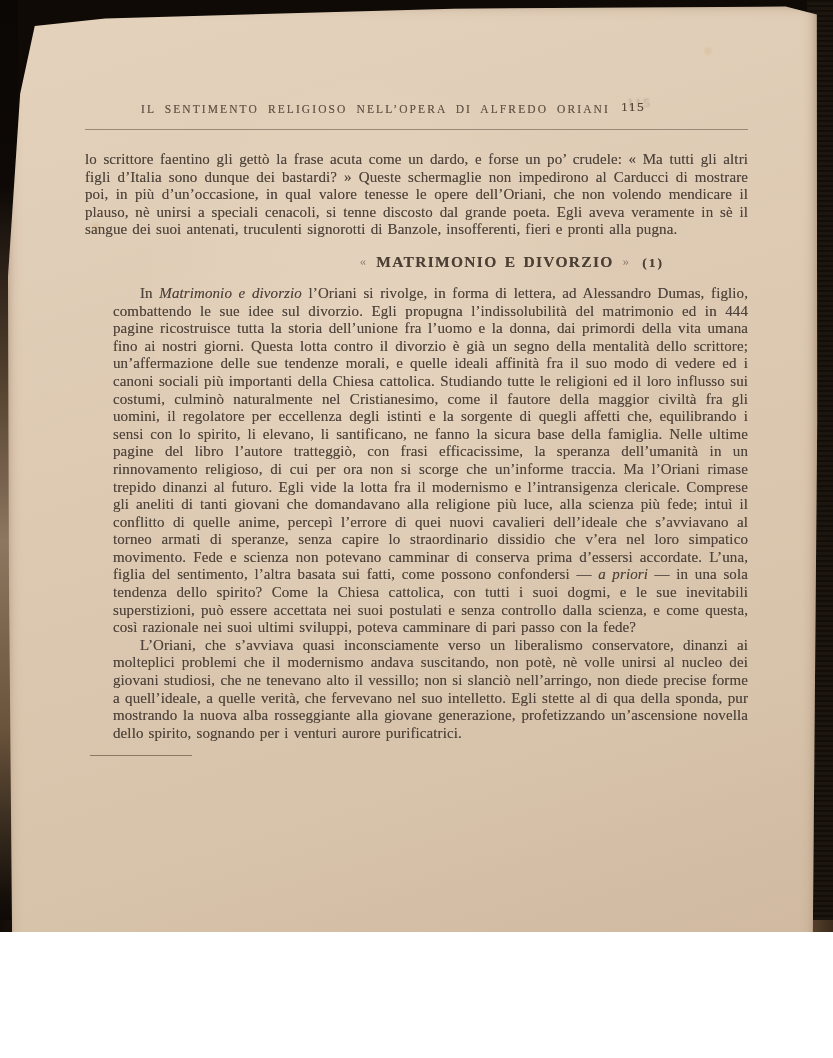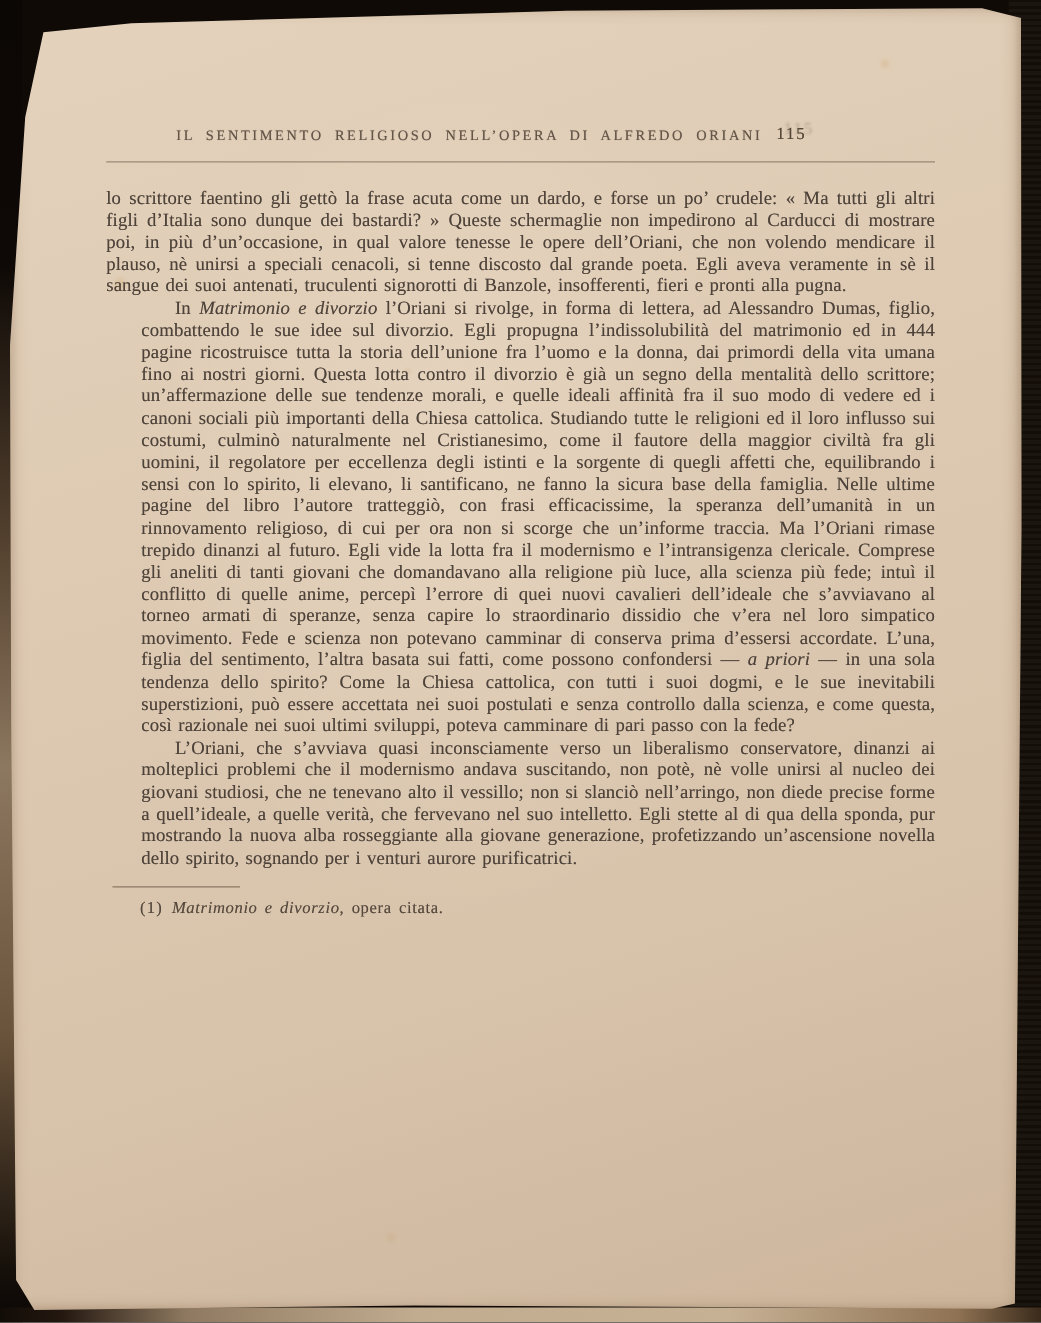--- a/index.html
+++ b/index.html
@@ -1,18 +1,18 @@
 <!DOCTYPE html>
 <html><head>
 <meta charset="utf-8">
 <style>
   html,body{margin:0;padding:0;}
   .scene{
     position:relative;
-    width:833px;height:1058px;
+    width:833px;height:932px;
     background:#0f0a06;
     overflow:hidden;
     font-family:"Liberation Serif","DejaVu Serif",serif;
   }
   
   .edge-left{
     position:absolute;left:0;top:0;width:18px;height:100%;
     background:linear-gradient(180deg,#0b0705 0%,#0e0906 20%,#574431 42%,#8c7760 58%,#6b543c 78%,#16100a 96%,#0b0705 100%);
   }
   .edge-right{
@@ -101,25 +101,27 @@
         <span class="rh-title">IL SENTIMENTO RELIGIOSO NELL’OPERA DI ALFREDO ORIANI</span>
         <span class="pagenum">115</span>
       </div>
       <div class="head-rule"></div>
 
       <div class="body-block">
         <div>
             <p class="para"><span>lo scrittore faentino gli gettò la frase acuta come un dardo, e forse un po’ crudele: « Ma tutti gli altri figli d’Italia sono dunque dei bastardi? » Queste schermaglie non impedirono al Carducci di mostrare poi, in più d’un’occasione, in qual valore tenesse le opere dell’Oriani, che non volendo mendicare il plauso, nè unirsi a speciali cenacoli, si tenne discosto dal grande poeta. Egli aveva veramente in sè il sangue dei suoi antenati, truculenti signorotti di Banzole, insofferenti, fieri e pronti alla pugna.</span></p>
           </div>
 
+        <div class="heading">
+          <span class="q open">«</span><span>MATRIMONIO E DIVORZIO</span><span class="q close">»</span><span class="noteref">(1)</span>
+        </div>
 
         <div>
             <p class="para indent"><span>In </span><span class="it">Matrimonio e divorzio</span><span> l’Oriani si rivolge, in forma di lettera, ad Alessandro Dumas, figlio, combattendo le sue idee sul divorzio. Egli propugna l’indissolubilità del matrimonio ed in 444 pagine ricostruisce tutta la storia dell’unione fra l’uomo e la donna, dai primordi della vita umana fino ai nostri giorni. Questa lotta contro il divorzio è già un segno della mentalità dello scrittore; un’affermazione delle sue tendenze morali, e quelle ideali affinità fra il suo modo di vedere ed i canoni sociali più importanti della Chiesa cattolica. Studiando tutte le religioni ed il loro influsso sui costumi, culminò naturalmente nel Cristianesimo, come il fautore della maggior civiltà fra gli uomini, il regolatore per eccellenza degli istinti e la sorgente di quegli affetti che, equilibrando i sensi con lo spirito, li elevano, li santificano, ne fanno la sicura base della famiglia. Nelle ultime pagine del libro l’autore tratteggiò, con frasi efficacissime, la speranza dell’umanità in un rinnovamento religioso, di cui per ora non si scorge che un’informe traccia. Ma l’Oriani rimase trepido dinanzi al futuro. Egli vide la lotta fra il modernismo e l’intransigenza clericale. Comprese gli aneliti di tanti giovani che domandavano alla religione più luce, alla scienza più fede; intuì il conflitto di quelle anime, percepì l’errore di quei nuovi cavalieri dell’ideale che s’avviavano al torneo armati di speranze, senza capire lo straordinario dissidio che v’era nel loro simpatico movimento. Fede e scienza non potevano camminar di conserva prima d’essersi accordate. L’una, figlia del sentimento, l’altra basata sui fatti, come possono confondersi — </span><span class="it">a priori</span><span> — in una sola tendenza dello spirito? Come la Chiesa cattolica, con tutti i suoi dogmi, e le sue inevitabili superstizioni, può essere accettata nei suoi postulati e senza controllo dalla scienza, e come questa, così razionale nei suoi ultimi sviluppi, poteva camminare di pari passo con la fede?</span></p>
             <p class="para indent"><span>L’Oriani, che s’avviava quasi inconsciamente verso un liberalismo conservatore, dinanzi ai molteplici problemi che il modernismo andava suscitando, non potè, nè volle unirsi al nucleo dei giovani studiosi, che ne tenevano alto il vessillo; non si slanciò nell’arringo, non diede precise forme a quell’ideale, a quelle verità, che fervevano nel suo intelletto. Egli stette al di qua della sponda, pur mostrando la nuova alba rosseggiante alla giovane generazione, profetizzando un’ascensione novella dello spirito, sognando per i venturi aurore purificatrici.</span></p>
           </div>
       </div>
 
       <div class="footnote-rule"></div>
-      <p class="footnote"><span class="fn-marker">(1)</span><span class="it">Matrimonio e divorzio</span><span>, opera citata.</span></p>
 
     </div>
   </div>
 </div>
 
 </body></html>

